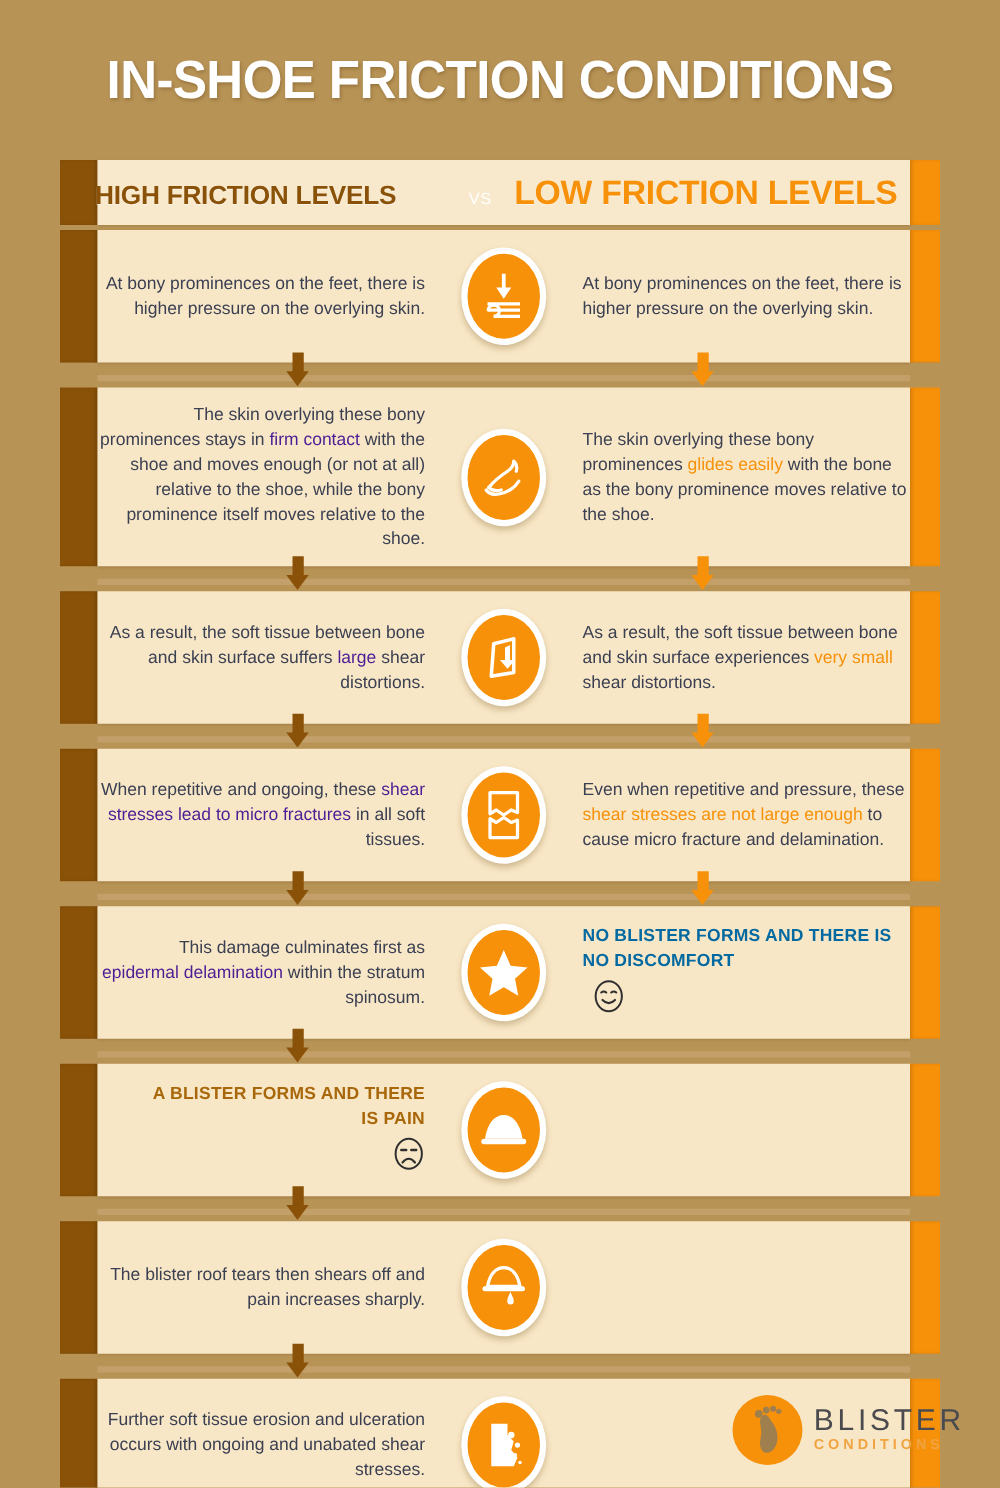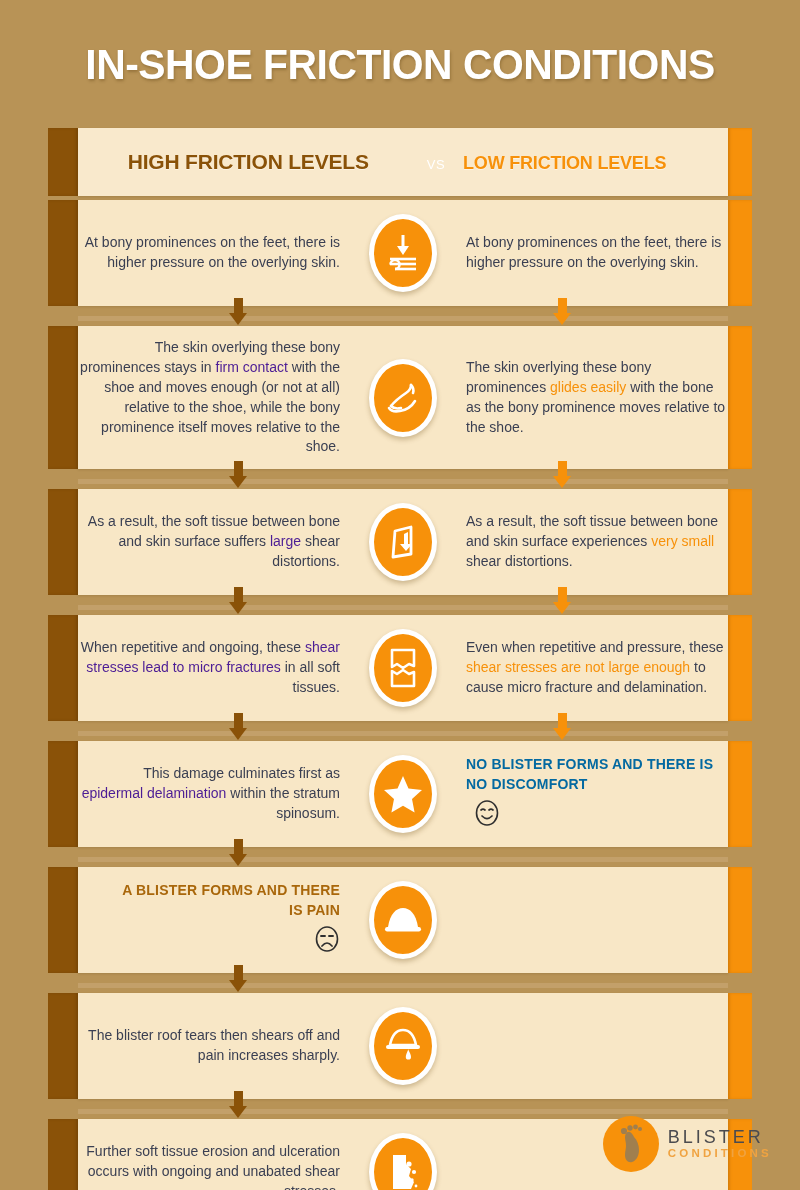--- a/index.html
+++ b/index.html
@@ -58,21 +58,21 @@
     flex: 1 1 auto;
     background: #f8e7c6;
     position: relative;
     display: flex;
     align-items: center;
     box-shadow: 0 1px 2px rgba(90,60,15,0.18);
   }
 
   
   .header-row .panel {
-    height: 68px;
+    height: 52px;
     justify-content: center;
     background: #f9e9cc;
   }
   .hdr-inner {
     display: flex;
     align-items: baseline;
     gap: 18px;
     transform: translateX(-6px);
   }
   .hdr-high {
@@ -84,21 +84,21 @@
   }
   .hdr-vs {
     color: #ffffff;
     font-size: 13px;
     font-weight: normal;
     letter-spacing: 0.5px;
     margin-left: 40px;
   }
   .hdr-low {
     color: #f7910a;
-    font-size: 18px;
+    font-size: 27px;
     font-weight: bold;
     letter-spacing: -0.2px;
     text-shadow: 0 1px 0 rgba(255,255,255,0.5);
   }
 
   
   .content-row .panel {
     min-height: 106px;
     padding: 12px 0;
   }
@@ -205,21 +205,21 @@
     width: 56px; height: 56px;
     border-radius: 50%;
     background: #f7910a;
     display: flex;
     align-items: center;
     justify-content: center;
   }
   .logo-words { line-height: 1; }
   .logo-brand {
     color: #4b4b4f;
-    font-size: 18px;
+    font-size: 24px;
     letter-spacing: 3px;
     font-family: "Liberation Sans", sans-serif;
   }
   .logo-sub {
     color: #f0a341;
     font-size: 11.5px;
     letter-spacing: 3.2px;
     font-weight: bold;
     margin-top: 2px;
   }

